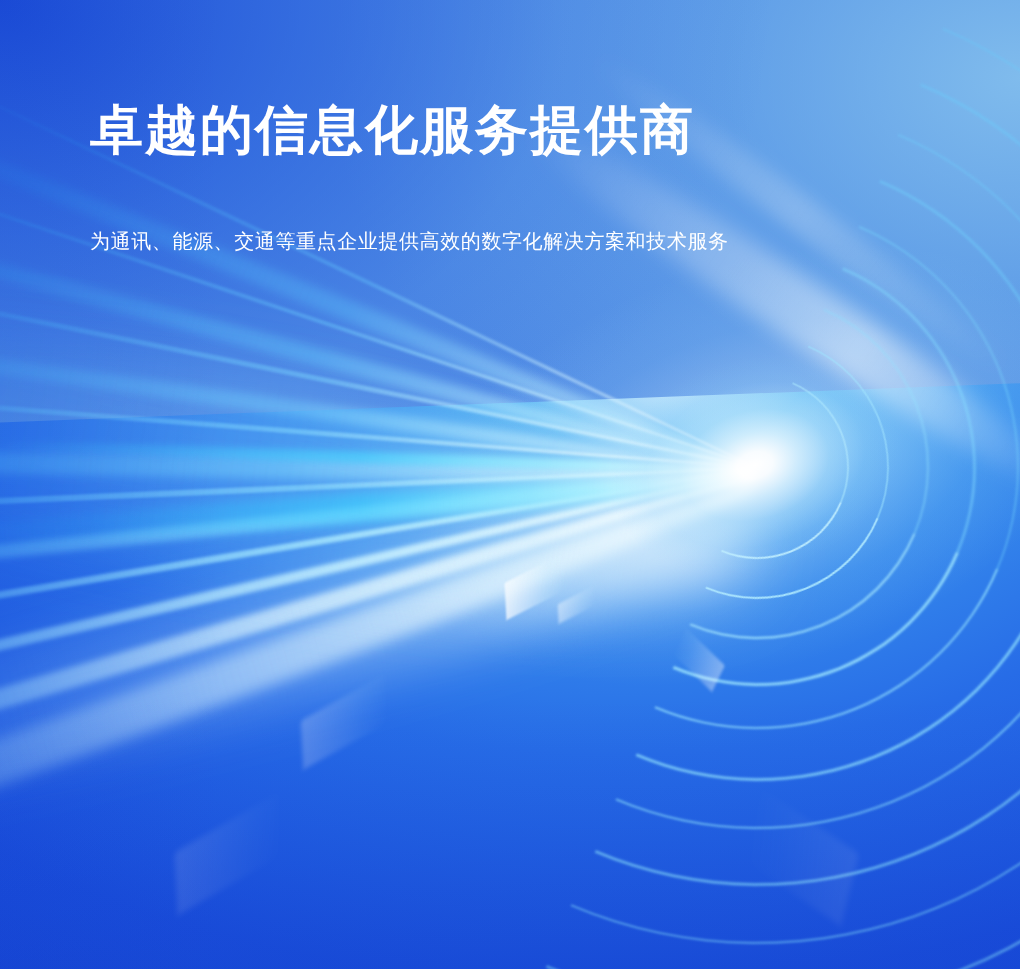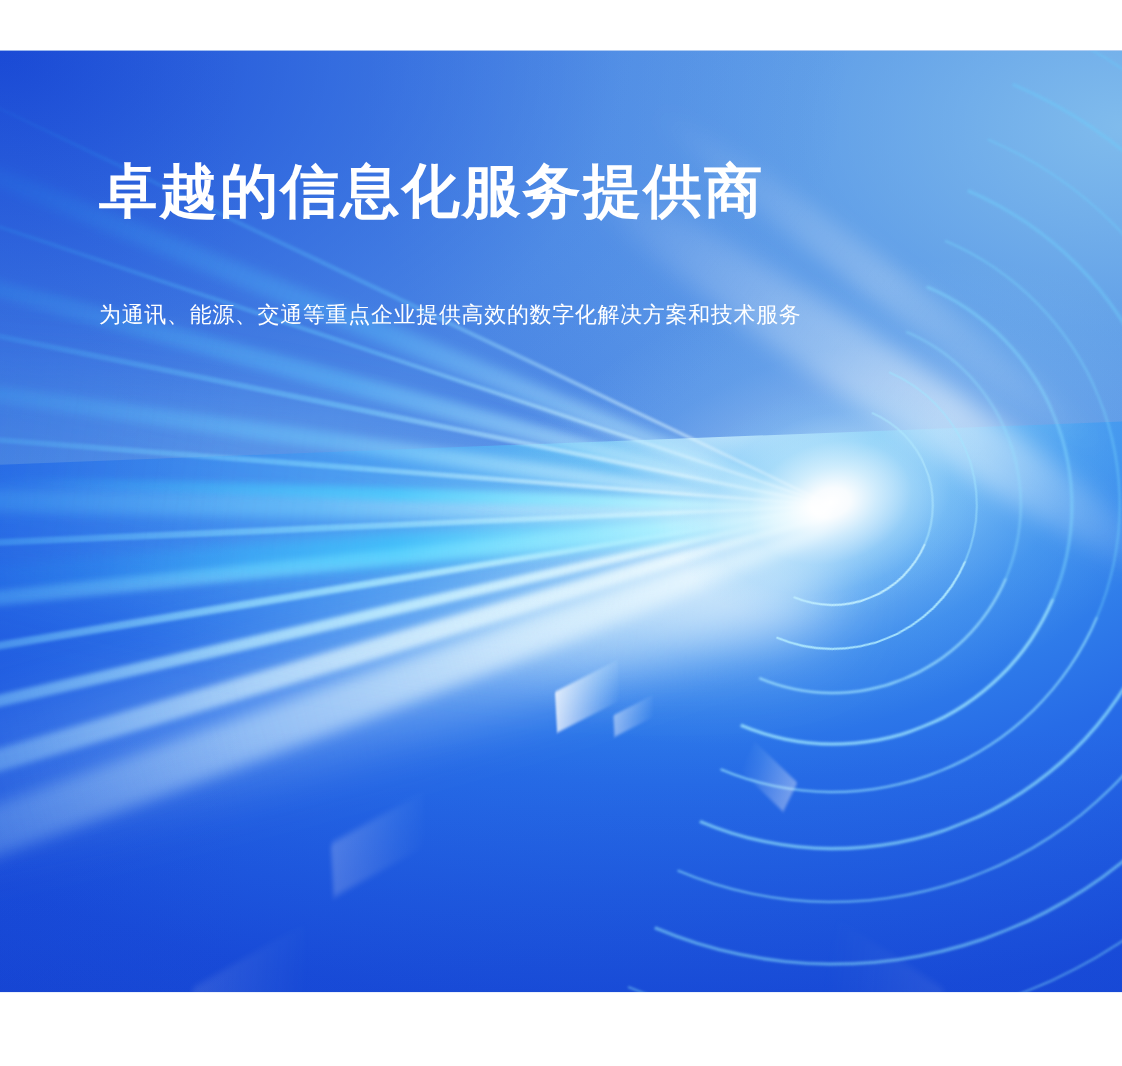--- a/index.html
+++ b/index.html
@@ -4,37 +4,36 @@
 <style>
   html, body {
     margin: 0;
     padding: 0;
     background: #ffffff;
   }
 
   #banner {
     position: relative;
     width: 1020px;
-    height: 856px;
+    height: 969px;
     overflow: hidden;
-    font-family: Liberation Serif, serif;
+    font-family: Liberation Sans, sans-serif;
     
     background:
       linear-gradient(118deg,
         #2350d8 0%,
         #2a5cdd 12%,
         #3c74e2 26%,
         #4e8ae6 40%,
         #5d9de9 52%,
         #6aade d 64%,
         #6fb4ea 74%,
         #68aee8 86%,
         #5fa6e6 100%);
     background-color: #4f8ae4;
-    margin-top: 46px;
   }
 
   
   .sky-wash {
     position: absolute;
     inset: 0;
     background:
       radial-gradient(115% 95% at 0% 0%, rgba(24,72,214,0.95) 0%, rgba(30,84,219,0.55) 26%, rgba(40,100,222,0.15) 48%, rgba(0,0,0,0) 66%),
       radial-gradient(130% 100% at 100% 8%, rgba(136,196,238,0.85) 0%, rgba(120,186,236,0.45) 22%, rgba(0,0,0,0) 52%),
       radial-gradient(90% 70% at 52% 26%, rgba(80,140,232,0.30) 0%, rgba(0,0,0,0) 70%);

